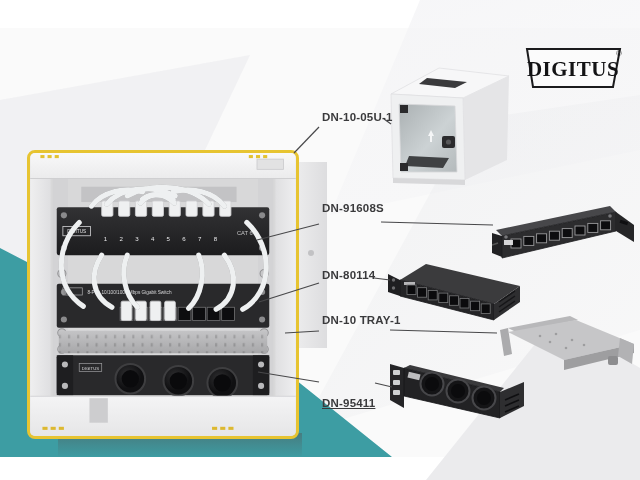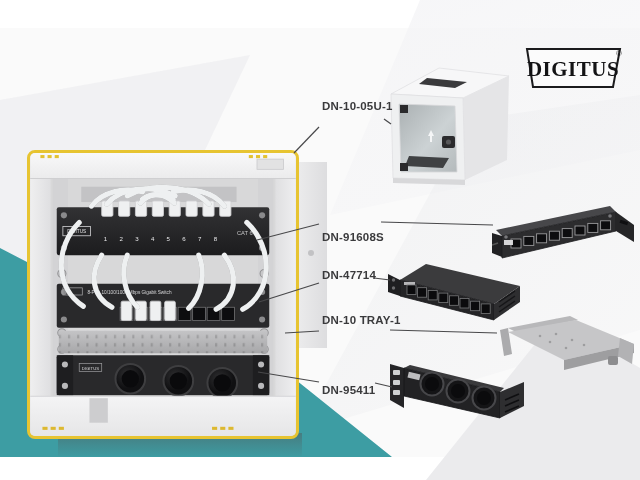--- a/index.html
+++ b/index.html
@@ -358,19 +358,19 @@
       <path d="M381,222 L493,225"></path>
       <path d="M259,302 L319,283"></path>
       <path d="M374,278 L390,280"></path>
       <path d="M285,333 L319,331"></path>
       <path d="M390,330 L497,333"></path>
       <path d="M258,372 L319,382"></path>
       <path d="M375,383 L392,387"></path>
     </g>
   </svg>
 
-  <div class="plabel" style="top:100px;">DN-10-05U-1</div>
-  <div class="plabel" style="top:231px;text-align:right;">DN-91608S</div>
-  <div class="plabel" style="top:269px;">DN-47714</div>
+  <div class="plabel" style="top:111px;">DN-10-05U-1</div>
+  <div class="plabel" style="top:202px;text-align:right;">DN-91608S</div>
+  <div class="plabel" style="top:269px;">DN-80114</div>
   <div class="plabel" style="top:314px;">DN-10 TRAY-1</div>
-  <div class="plabel" style="top:384px;">DN-95411</div>
+  <div class="plabel" style="top:397px;text-decoration:underline;">DN-95411</div>
 
 </div>
 
 </body></html>

